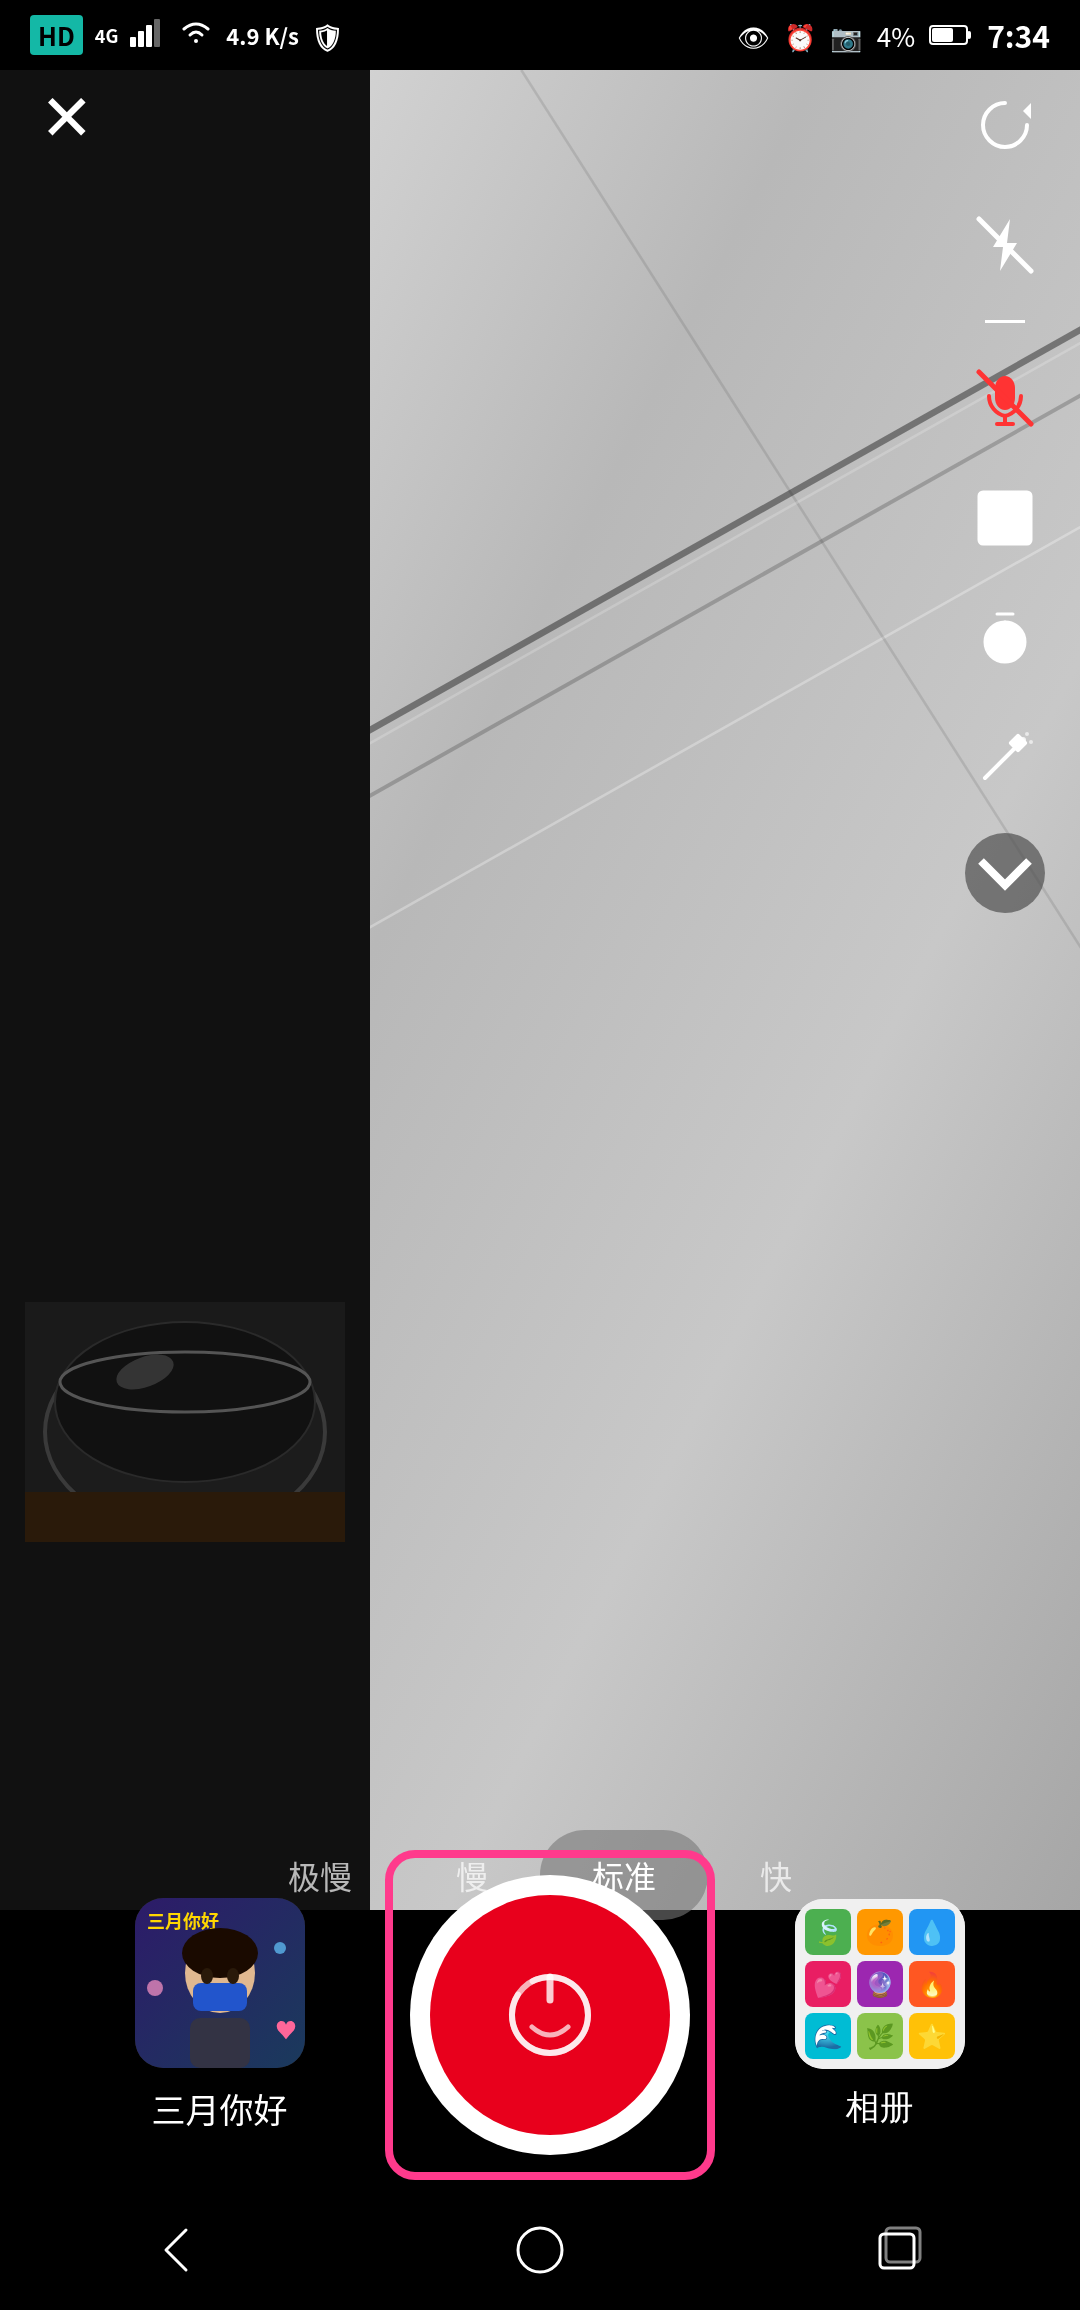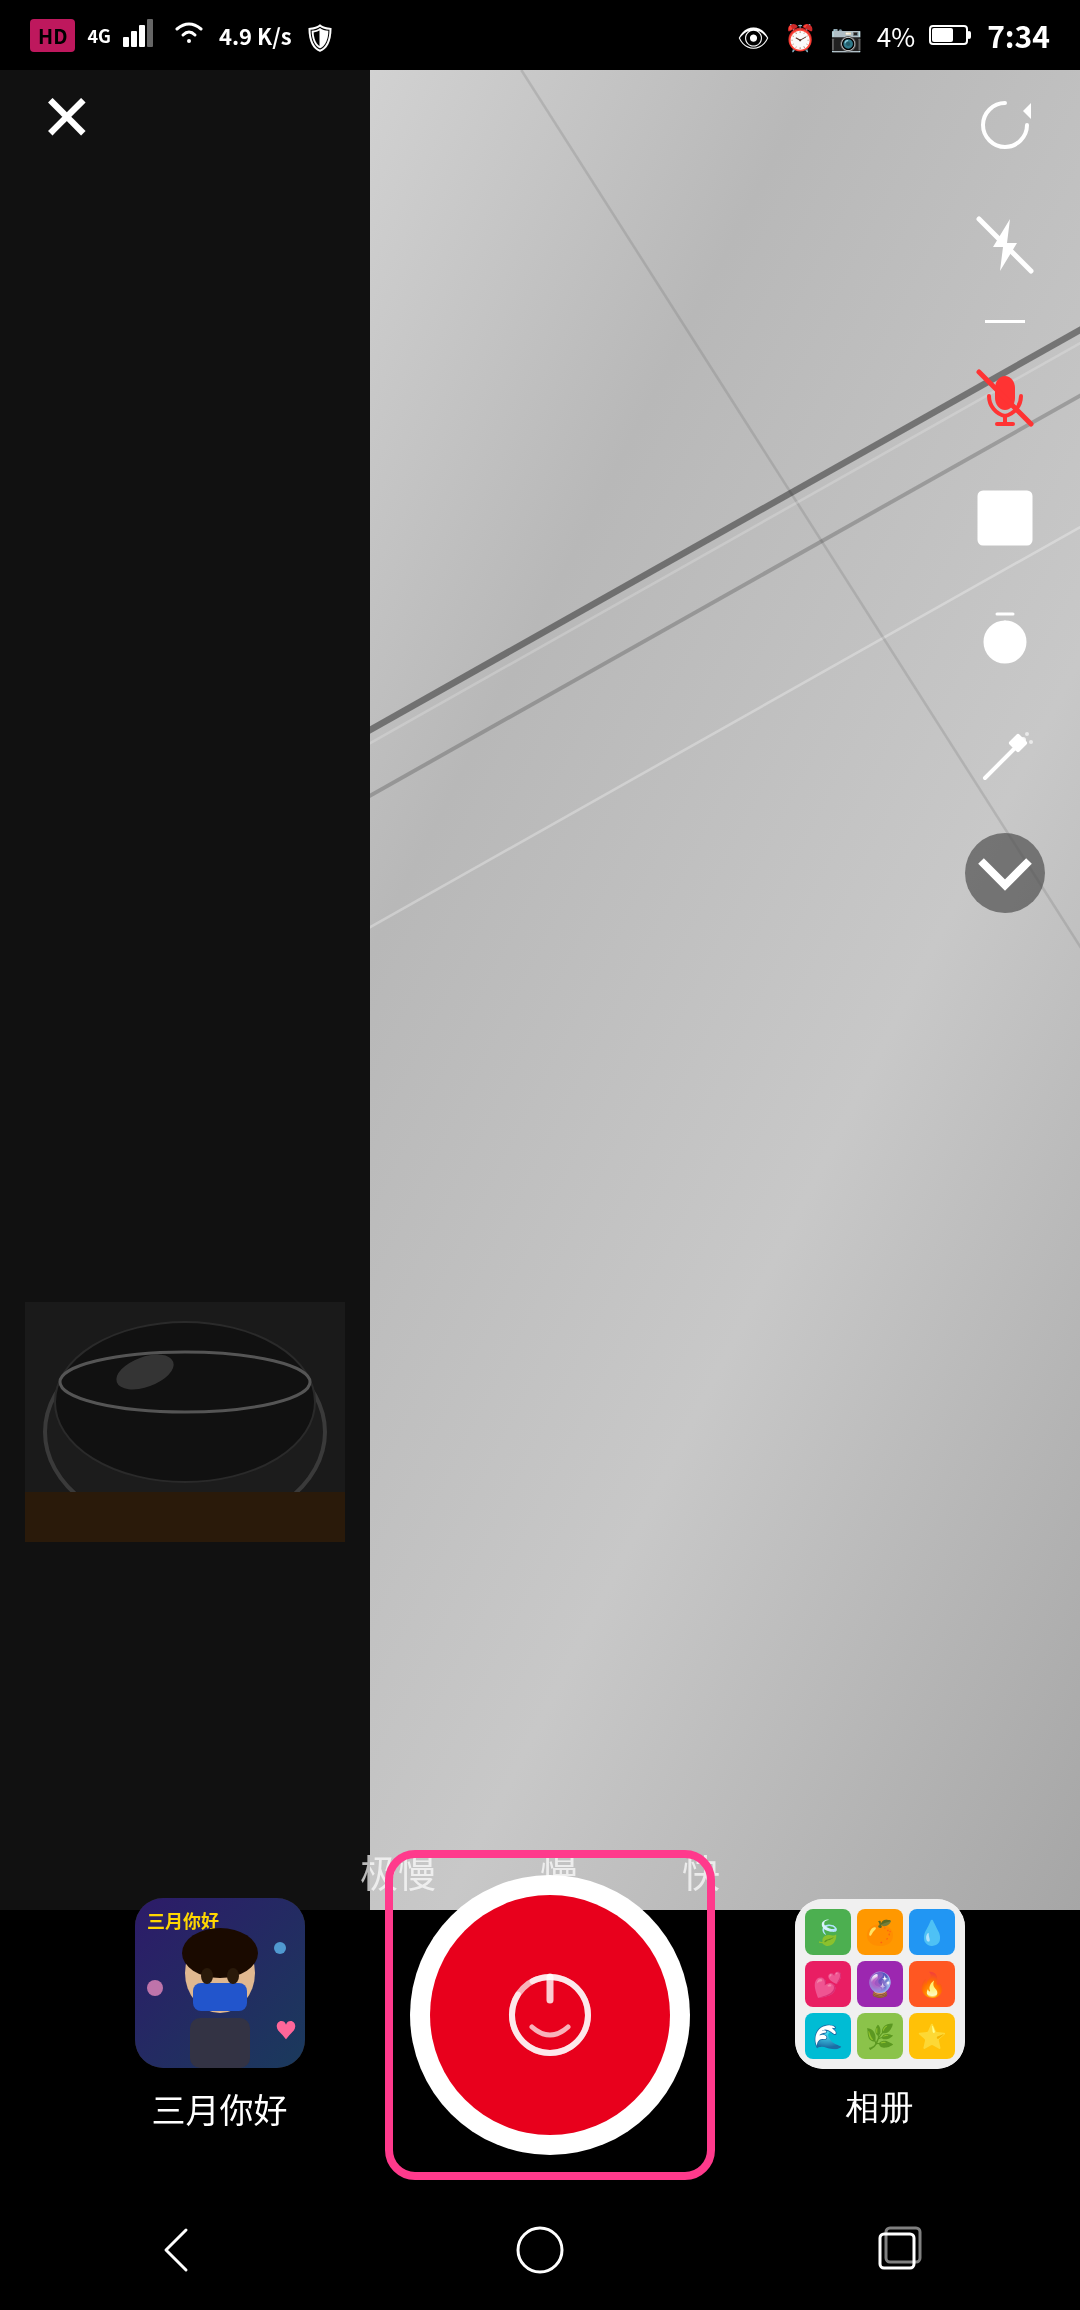--- a/index.html
+++ b/index.html
@@ -156,21 +156,21 @@
       position: absolute;
       bottom: 390px;
       left: 0; right: 0;
       display: flex;
       justify-content: center;
       gap: 0;
       z-index: 100;
     }
     .speed-tab {
       padding: 22px 52px;
-      font-size: 38px;
+      font-size: 32px;
       color: rgba(255,255,255,0.7);
       cursor: pointer;
       border-radius: 8px;
     }
     .speed-tab.active {
       background: rgba(120,120,120,0.6);
       color: #fff;
       border-radius: 50px;
     }
 
@@ -307,21 +307,21 @@
       height: 3px;
       background: #fff;
       margin: 0 auto;
     }
   </style>
 </head>
 <body>
 
 <div class="status-bar">
   <div class="status-left">
-    <span style="background:#be185d;color:#000;font-size:20px;padding:2px 8px;border-radius:4px;font-weight:700;">HD</span>
+    <span style="background:#14b8a6;color:#000;font-size:25px;padding:2px 8px;border-radius:4px;font-weight:700;">HD</span>
     <span style="font-size:18px;">4G</span>
     <span>
       <svg width="36" height="28" viewBox="0 0 36 28" fill="white">
         <rect x="0" y="18" width="6" height="10" rx="1"></rect>
         <rect x="8" y="12" width="6" height="16" rx="1"></rect>
         <rect x="16" y="6" width="6" height="22" rx="1"></rect>
         <rect x="24" y="0" width="6" height="28" rx="1" opacity="0.4"></rect>
       </svg>
     </span>
     <span>
@@ -459,20 +459,23 @@
   </div>
 </div>
 
 <div class="speed-tabs">
   <div class="speed-tab">
     <span>极慢</span>
   </div>
   <div class="speed-tab">
     <span>慢</span>
   </div>
+  <div class="speed-tab active">
+    <span>标准</span>
+  </div>
   <div class="speed-tab">
     <span>快</span>
   </div>
 </div>
 
 <div class="bottom-controls">
 
   <div class="thumbnail-left">
     <div class="thumb-img">
 

